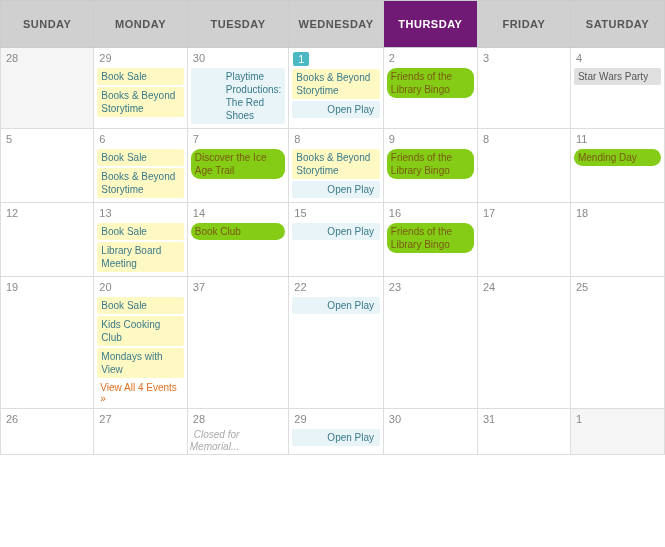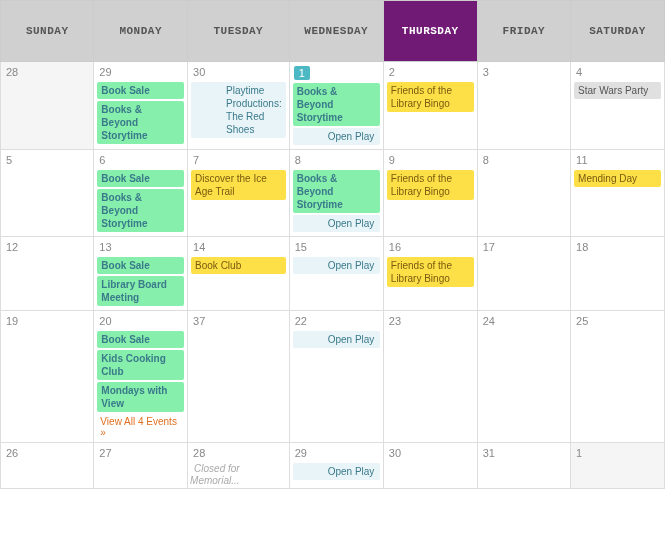--- a/index.html
+++ b/index.html
@@ -6,25 +6,24 @@
     body { font-family: Arial, Helvetica, sans-serif; font-size: 11px; background: #fff; }
     
     .calendar { width: 665px; border-collapse: collapse; }
     
     .header-row th {
       background: #d0d0d0;
       color: #555;
       text-align: center;
       font-weight: bold;
       font-size: 11px;
-      padding: 24px 4px;
+      padding: 17px 4px;
       border: 1px solid #ccc;
       text-transform: uppercase;
       letter-spacing: 0.5px;
-      font-family: Liberation Mono, monospace;
     }
     
     .header-row th.today-header {
       background: #701a75;
       color: #fff;
     }
     
     .week-row td {
       border: 1px solid #ddd;
       vertical-align: top;
@@ -57,22 +56,22 @@
     
     .event {
       border-radius: 2px;
       padding: 2px 4px;
       margin: 1px 1px 2px;
       font-size: 10px;
       line-height: 1.3;
       cursor: pointer;
     }
     
-    .event-blue { background: #86efac; color: #3a7a8a; font-weight: bold; }
-    .event-orange { background: #fde047; color: #7a5a10; }
+    .event-blue { background: #fef9c3; color: #3a7a8a; }
+    .event-orange { background: #84cc16; color: #7a5a10; border-radius: 9px; }
     .event-light { background: #e8f4f8; color: #3a7a8a; padding-left: 35px; }
     .event-gray { background: #e0e0e0; color: #555; }
     
     .view-all {
       color: #e07020;
       font-size: 10px;
       padding: 2px 4px;
       cursor: pointer;
       display: block;
     }

